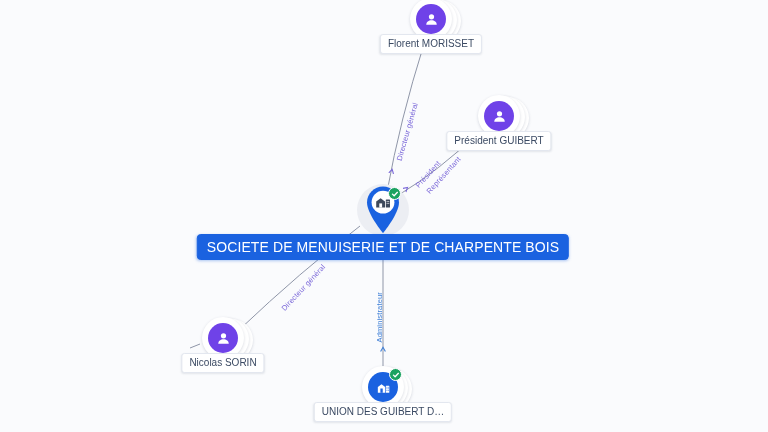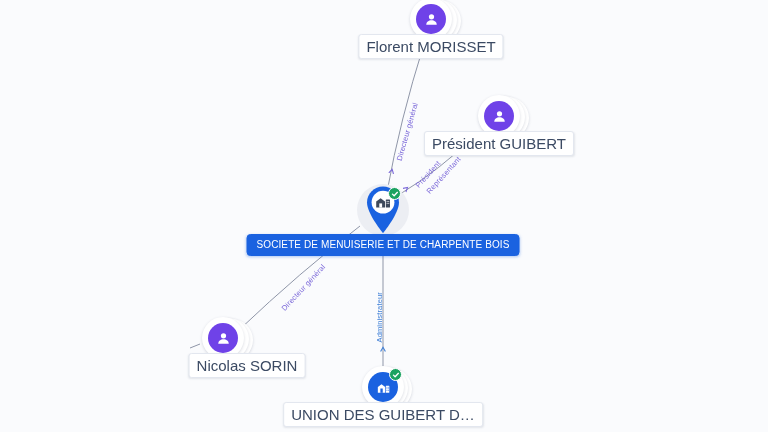--- a/index.html
+++ b/index.html
@@ -137,35 +137,35 @@
     justify-content: center;
     box-sizing: border-box;
   }
   .badge svg { display: block; }
 
   
   .node-label {
     position: absolute;
     transform: translateX(-50%);
     white-space: nowrap;
-    font-size: 15px;
+    font-size: 10px;
     line-height: 1;
     padding: 4px 7px;
     border-radius: 3px;
     background: #ffffff;
     color: #3b4a63;
     border: 1px solid #e3e7ef;
     box-shadow: 0 1px 2px rgba(60,70,100,0.12);
     font-family: "Liberation Sans", sans-serif;
   }
   .node-label.primary {
     background: #1a62e0;
     color: #ffffff;
     border: 1px solid #1a62e0;
-    font-size: 10px;
+    font-size: 14px;
     letter-spacing: 0.1px;
     padding: 5px 9px;
     border-radius: 4px;
     box-shadow: 0 1px 3px rgba(26,98,224,0.35);
   }
 </style>
 </head>
 <body>
 
 <div id="graph">
@@ -265,21 +265,21 @@
       <div class="card c2"></div>
       <div class="card c1"></div>
       <div class="person-avatar">
         <svg width="17" height="17" viewBox="0 0 24 24">
           <circle cx="12" cy="8.2" r="3.7" fill="#ffffff"></circle>
           <path d="M4.6 19.5c0-4.2 3.4-6.4 7.4-6.4s7.4 2.2 7.4 6.4z" fill="#ffffff"></path>
         </svg>
       </div>
     </div>
   </div>
-  <div class="node-label" style="left:223px; top:353px;margin-left:24px;">Nicolas SORIN</div>
+  <div class="node-label" style="left:223px; top:353px;">Nicolas SORIN</div>
 
   <div class="node" style="left:383px; top:387px;">
     <div class="comp-stack">
       <div class="card c3"></div>
       <div class="card c2"></div>
       <div class="card c1"></div>
       <div class="comp-circle">
         <svg width="17" height="17" viewBox="0 0 24 24">
           <g fill="#ffffff">
             <path d="M4 19.5v-8.2l5.2-3.8 5.2 3.8v8.2z"></path>

